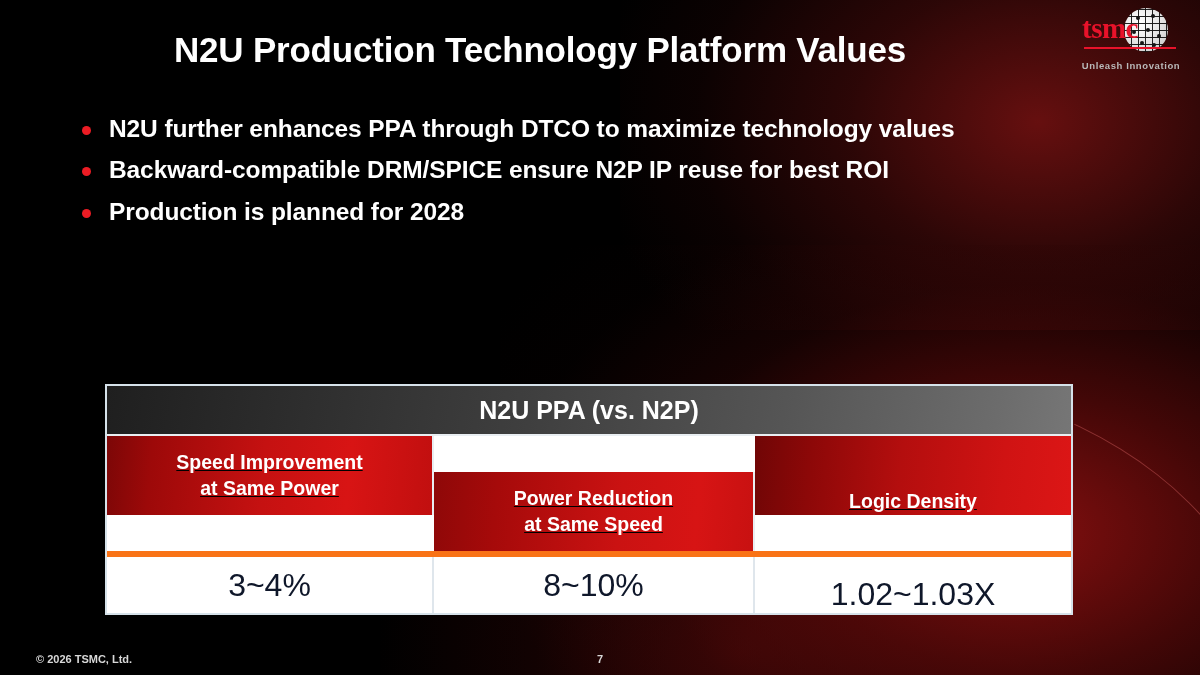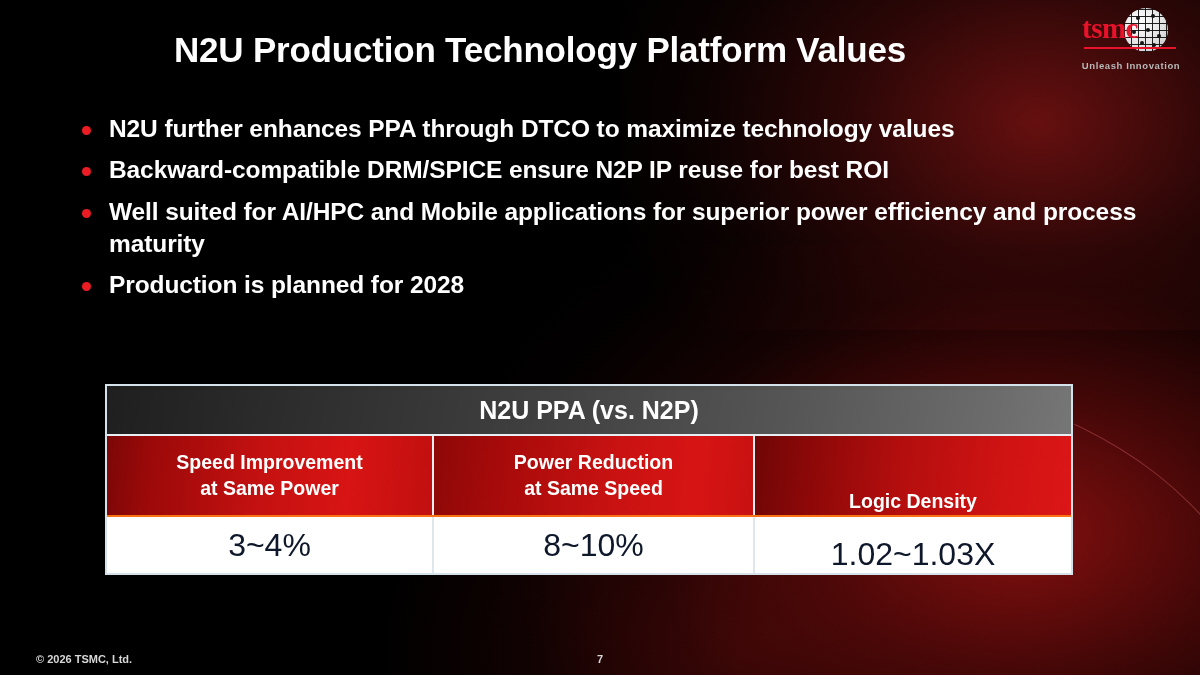--- a/index.html
+++ b/index.html
@@ -216,21 +216,22 @@
     font-size: 25px;
     font-weight: 700;
     color: #ffffff;
     background: linear-gradient(100deg, #1f1f1f 0%, #2c2c2c 18%, #3f3f3f 44%, #555555 70%, #6c6c6c 92%, #767676 100%);
     border-bottom: 2px solid #e9eef2;
   }
   .ppa-row {
     display: flex;
   }
   .ppa-row.head-row {
-    border-bottom: 2px solid #f97316;
+    border-bottom: 6px solid #f97316;
+    text-decoration: underline;
   }
   .ppa-cell {
     box-sizing: border-box;
     text-align: center;
     display: flex;
     align-items: center;
     justify-content: center;
   }
   .ppa-cell.c1 { width: 327px; }
   .ppa-cell.c2 { width: 321px; }
@@ -240,20 +241,21 @@
     height: 79px;
     font-size: 19.5px;
     font-weight: 700;
     color: #ffffff;
     line-height: 1.33;
     border-right: 2px solid #e9eef2;
     background: linear-gradient(95deg, #7c0707 0%, #9d0909 14%, #c51111 48%, #d81414 74%, #c10f0f 100%);
   }
   .head-row .ppa-cell.c2 {
     background: linear-gradient(95deg, #8e0808 0%, #a60a0a 20%, #ca1212 58%, #d71414 82%, #c81111 100%);
+    margin-top: 36px;
   }
   .head-row .ppa-cell.c3 {
     border-right: none;
     background: linear-gradient(95deg, #700606 0%, #8d0808 18%, #b40e0e 46%, #d01313 78%, #dc1616 100%);
   }
   .val-row .ppa-cell {
     height: 56px;
     font-size: 32px;
     font-weight: 400;
     color: #0f172a;
@@ -317,24 +319,20 @@
   <div class="title">N2U Production Technology Platform Values</div>
 
   <div class="bullets">
     <div class="bullet-row">
       <span class="bullet-dot"></span>
       <span class="bullet-text">N2U further enhances PPA through DTCO to maximize technology values</span>
     </div>
     <div class="bullet-row">
       <span class="bullet-dot"></span>
       <span class="bullet-text">Backward-compatible DRM/SPICE ensure N2P IP reuse for best ROI</span>
-    </div>
-    <div class="bullet-row">
-      <span class="bullet-dot"></span>
-      <span class="bullet-text">Well suited for AI/HPC and Mobile applications for superior power efficiency and process maturity</span>
     </div>
     <div class="bullet-row">
       <span class="bullet-dot"></span>
       <span class="bullet-text">Production is planned for 2028</span>
     </div>
   </div>
 
   <div class="ppa-table">
     <div class="ppa-header">N2U PPA (vs. N2P)</div>
 

